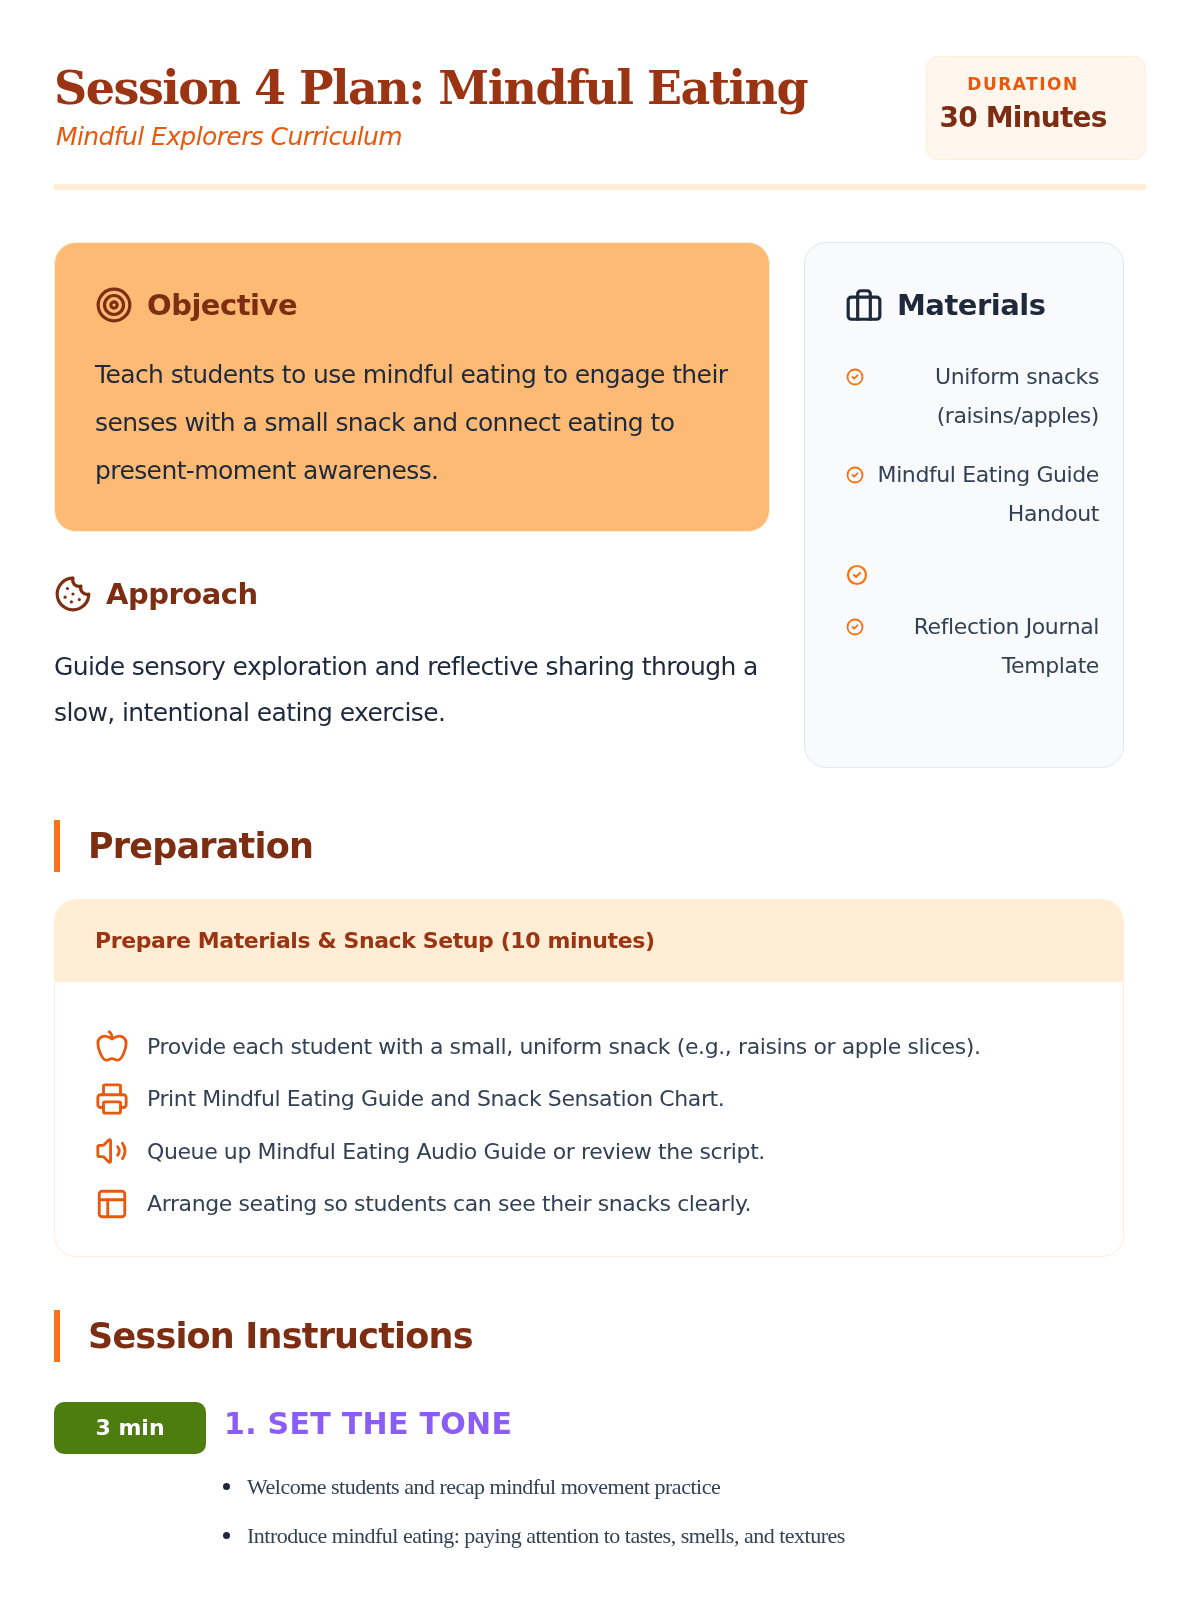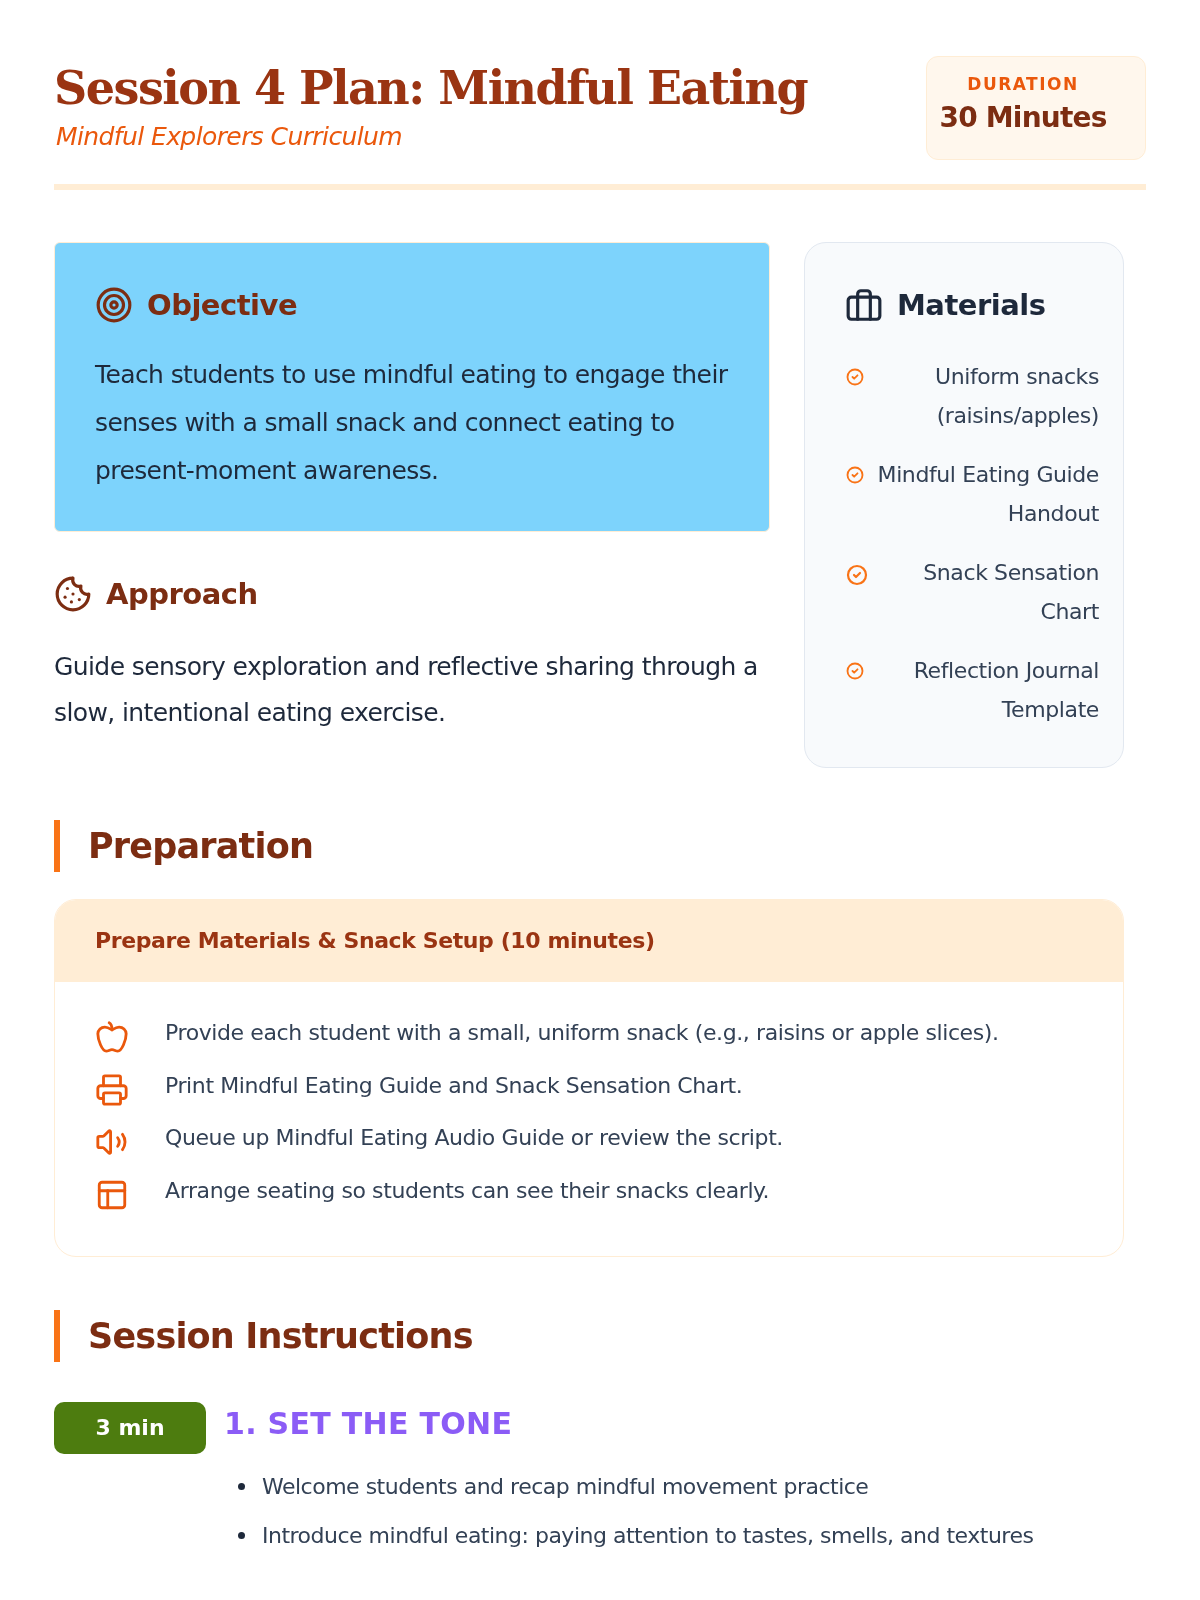--- a/index.html
+++ b/index.html
@@ -14,22 +14,22 @@
              font-size: 46px; letter-spacing: -1.5px; color: #9a3412; line-height: 60px; }
     .subtitle { position: absolute; left: 2px; top: 66px; font-family: "DejaVu Sans", sans-serif; font-style: italic;
                 font-size: 25px; letter-spacing: -0.6px; color: #ea580c; line-height: 34px; }
     .duration { position: absolute; right: 0; top: 2px; width: 220px; height: 104px; background: #fff7ed;
                 border: 1.5px solid #ffedd5; border-radius: 12px; text-align: center; padding: 14px 26px 0 0; }
     .duration-label { font-size: 17px; font-weight: bold; letter-spacing: 1.5px; color: #ea580c; line-height: 26px; }
     .duration-value { font-size: 28px; font-weight: bold; letter-spacing: -0.8px; color: #7c2d12; line-height: 42px; }
     .header-rule { position: absolute; left: 0; right: 0; top: 130px; height: 6px; background: #ffedd5; }
 
     
-    .objective { position: absolute; left: 54px; top: 242px; width: 716px; height: 290px; background: #7dd3fc;
-                 border: 1.5px solid #ffedd5; border-radius: 6px; padding: 42px 40px 0 40px; }
+    .objective { position: absolute; left: 54px; top: 242px; width: 716px; height: 290px; background: #fdba74;
+                 border: 1.5px solid #ffedd5; border-radius: 22px; padding: 42px 40px 0 40px; }
     .card-head { display: flex; align-items: center; gap: 14px; height: 40px; }
     .card-head .label { font-size: 29px; font-weight: bold; letter-spacing: -0.5px; color: #7c2d12; }
     .objective-text { margin-top: 26px; font-size: 25px; letter-spacing: -0.6px; line-height: 48px; color: #1e293b; }
 
     
     .approach { position: absolute; left: 54px; top: 574px; width: 716px; }
     .approach-text { margin-top: 30px; font-size: 25px; letter-spacing: -0.6px; line-height: 46px; color: #1e293b; }
 
     
     .materials { position: absolute; left: 804px; top: 242px; width: 320px; height: 526px; background: #f8fafc;
@@ -43,30 +43,30 @@
     
     .sec-head { position: absolute; left: 54px; height: 52px; border-left: 6px solid #f97316; padding-left: 28px;
                 font-size: 35px; font-weight: bold; letter-spacing: -0.8px; color: #7c2d12; line-height: 52px; }
 
     
     .prep { position: absolute; left: 54px; top: 899px; width: 1070px; height: 358px; border: 1.5px solid #ffedd5;
             border-radius: 22px; overflow: hidden; background: #fff; }
     .prep-head { height: 82px; background: #ffedd5; padding: 0 40px; font-size: 22px; font-weight: bold;
                  letter-spacing: -0.4px; color: #9a3412; line-height: 82px; }
     .prep-list { list-style: none; padding: 38px 0 0 40px; }
-    .prep-item { display: flex; align-items: flex-start; gap: 36px; height: 52.5px; font-size: 22px; letter-spacing: -0.4px;
+    .prep-item { display: flex; align-items: center; gap: 18px; height: 52.5px; font-size: 22px; letter-spacing: -0.4px;
                  color: #334155; }
 
     
     .step { position: absolute; left: 54px; top: 1400px; width: 1070px; }
     .time-badge { position: absolute; left: 0; top: 2px; width: 152px; height: 52px; background: #4d7c0f;
                   border-radius: 10px; color: #fff; font-size: 22px; font-weight: bold; text-align: center; line-height: 52px; }
     .step-title { position: absolute; left: 170px; top: 0; font-size: 30px; font-weight: bold; color: #8b5cf6;
                   letter-spacing: 0.3px; line-height: 48px; }
-    .step-list { position: absolute; left: 208px; top: 62px; width: 880px; list-style: none; }
+    .step-list { position: absolute; left: 193px; top: 62px; width: 880px; list-style: none; font-family: Liberation Serif, serif; }
     .step-list li { position: relative; font-size: 22px; letter-spacing: -0.5px; line-height: 49px; color: #334155; white-space: nowrap; }
     .step-list li::before { content: ""; position: absolute; left: -24px; top: 21px; width: 7px; height: 7px; border-radius: 50%; background: #1e293b; }
 
     svg { display: block; }
   </style>
 </head>
 <body>
 
 <div class="page">
 
@@ -140,21 +140,20 @@
         </span>
         <span>Mindful Eating Guide Handout</span>
       </li>
       <li class="mat-item">
         <span class="ico">
           <svg width="24" height="24" viewBox="0 0 24 24" fill="none" stroke="#f97316" stroke-width="2.2" stroke-linecap="round" stroke-linejoin="round">
               <circle cx="12" cy="12" r="9"></circle>
               <path d="m9 12 2 2 4-4"></path>
             </svg>
         </span>
-        <span>Snack Sensation Chart</span>
       </li>
       <li class="mat-item">
         <span class="ico">
           <svg width="20" height="20" viewBox="0 0 24 24" fill="none" stroke="#f97316" stroke-width="2.2" stroke-linecap="round" stroke-linejoin="round">
               <circle cx="12" cy="12" r="9"></circle>
               <path d="m9 12 2 2 4-4"></path>
             </svg>
         </span>
         <span>Reflection Journal Template</span>
       </li>

